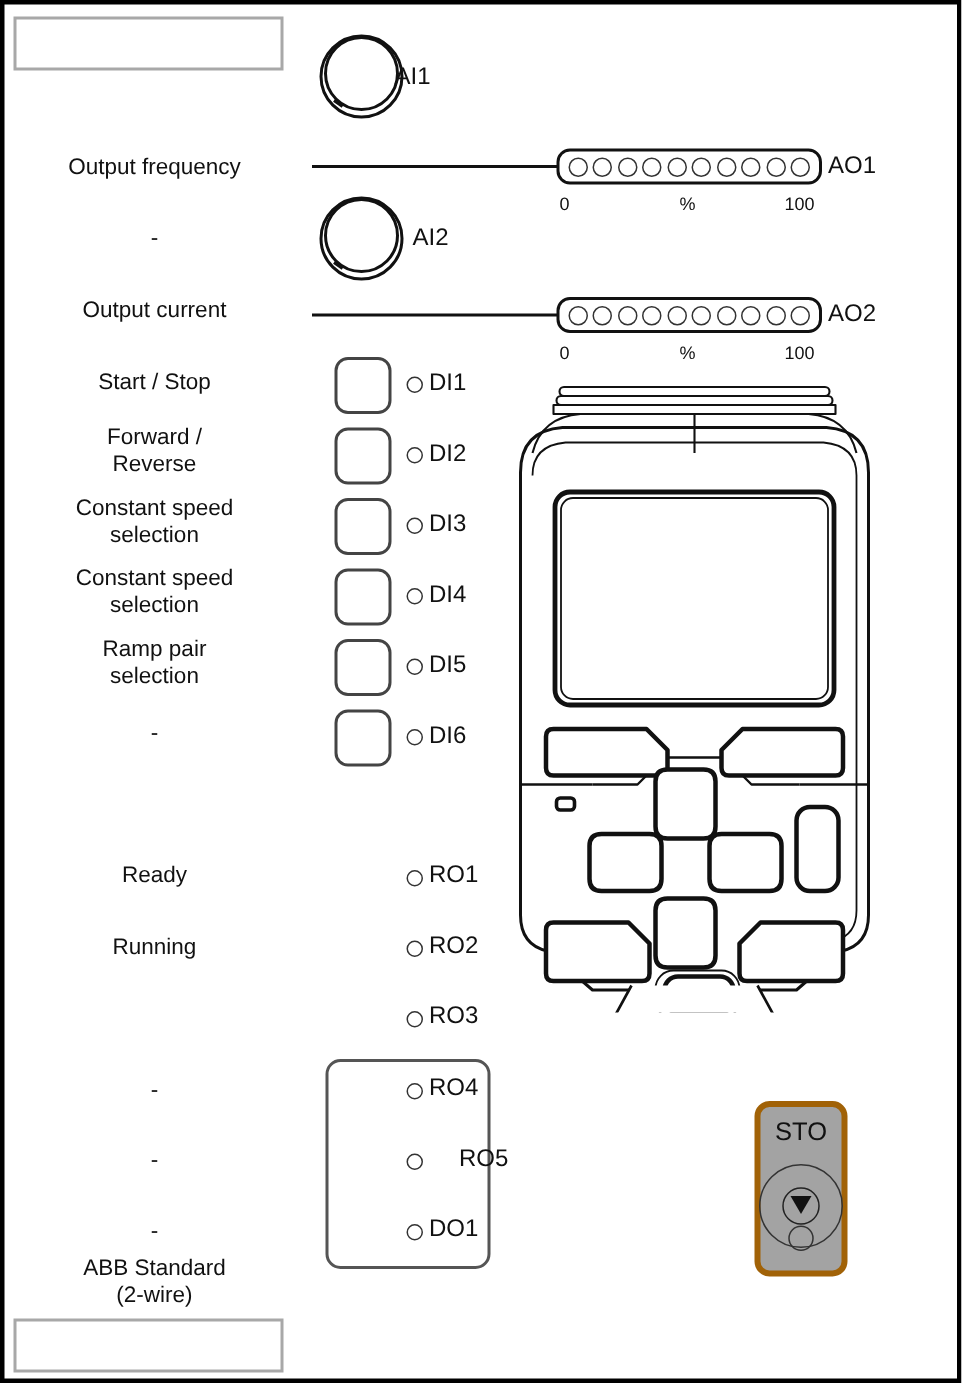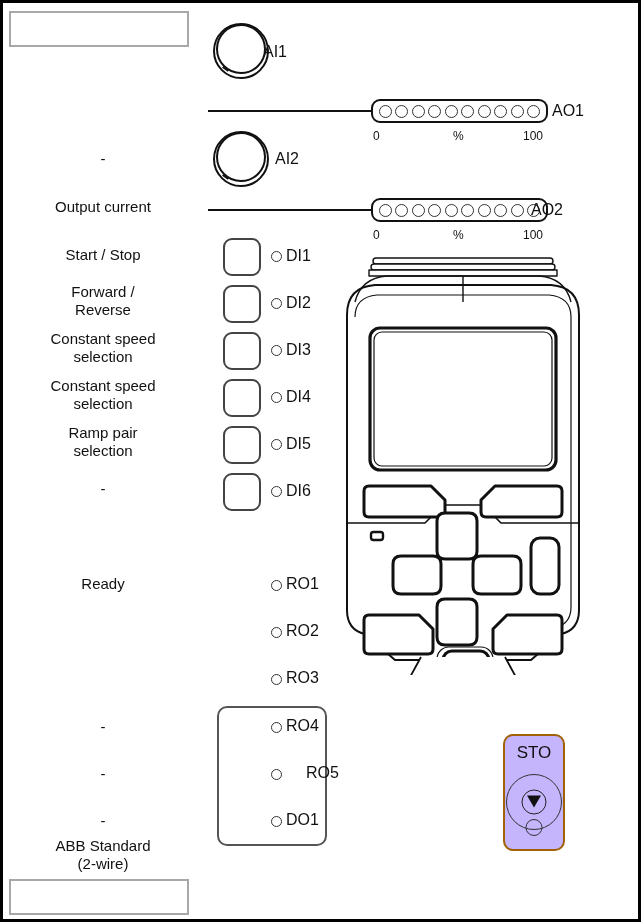--- a/index.html
+++ b/index.html
@@ -115,23 +115,23 @@
     position:absolute;
     border:2px solid #555;
     border-radius:10px;
     background:#fff;
     box-sizing:border-box;
   }
 
   
   .sto{
     position:absolute;
-    border:2px solid #a16207;
+    border:4px solid #a16207;
     border-radius:10px;
-    background:#c4b5fd;
+    background:#a3a3a3;
     box-sizing:border-box;
   }
   .sto-title{
     position:absolute;
     width:100%;text-align:center;
     top:7px;font-size:17px;color:#111;
   }
   .sto-big{
     position:absolute;
     left:50%;transform:translateX(-50%);
@@ -174,37 +174,39 @@
   #keypad svg{display:block;}
 </style>
 </head>
 <body>
 
 <div id="app">
 
   <div class="combo" style="left:6px;top:8px;width:180px;height:36px;"></div>
 
 
+  <div class="lbl" style="left:0;top:100px;width:200px;">Output frequency</div>
 
   <div class="lbl" style="left:0;top:147px;width:200px;">-</div>
 
   <div class="lbl" style="left:0;top:195px;width:200px;">Output current</div>
 
   <div class="lbl" style="left:0;top:243px;width:200px;">Start / Stop</div>
   <div class="lbl" style="left:0;top:280px;width:200px;">Forward /
 Reverse</div>
   <div class="lbl" style="left:0;top:327px;width:200px;">Constant speed
 selection</div>
   <div class="lbl" style="left:0;top:374px;width:200px;">Constant speed
 selection</div>
   <div class="lbl" style="left:0;top:421px;width:200px;">Ramp pair
 selection</div>
   <div class="lbl" style="left:0;top:477px;width:200px;">-</div>
 
   <div class="lbl" style="left:0;top:572px;width:200px;">Ready</div>
+  <div class="lbl" style="left:0;top:620px;width:200px;">Running</div>
   <div class="lbl" style="left:0;top:715px;width:200px;">-</div>
   <div class="lbl" style="left:0;top:762px;width:200px;">-</div>
   <div class="lbl" style="left:0;top:809px;width:200px;">-</div>
 
   <div class="lbl" style="left:0;top:834px;width:200px;">ABB Standard
 (2-wire)</div>
 
   <div class="combo" style="left:6px;top:876px;width:180px;height:36px;"></div>
 
   <div class="knob" style="left:210px;top:20px;">
@@ -252,21 +254,21 @@
       <div class="ao-dot"></div>
       <div class="ao-dot"></div>
       <div class="ao-dot"></div>
       <div class="ao-dot"></div>
     </div>
   <div class="ao-scale" style="left:368px;top:225px;width:177px;">
     <span style="left:2px;">0</span>
     <span style="left:82px;">%</span>
     <span style="left:152px;">100</span>
   </div>
-  <div class="port-lbl" style="left:528px;top:198px;">AO2</div>
+  <div class="port-lbl" style="left:549px;top:198px;">AO2</div>
 
   <div class="di-sw" style="left:220px;top:235px;"></div>
   <div class="led" style="left:268px;top:248px;"></div>
   <div class="port-lbl" style="left:283px;top:244px;">DI1</div>
 
   <div class="di-sw" style="left:220px;top:282px;"></div>
   <div class="led" style="left:268px;top:295px;"></div>
   <div class="port-lbl" style="left:283px;top:291px;">DI2</div>
 
   <div class="di-sw" style="left:220px;top:329px;"></div>

